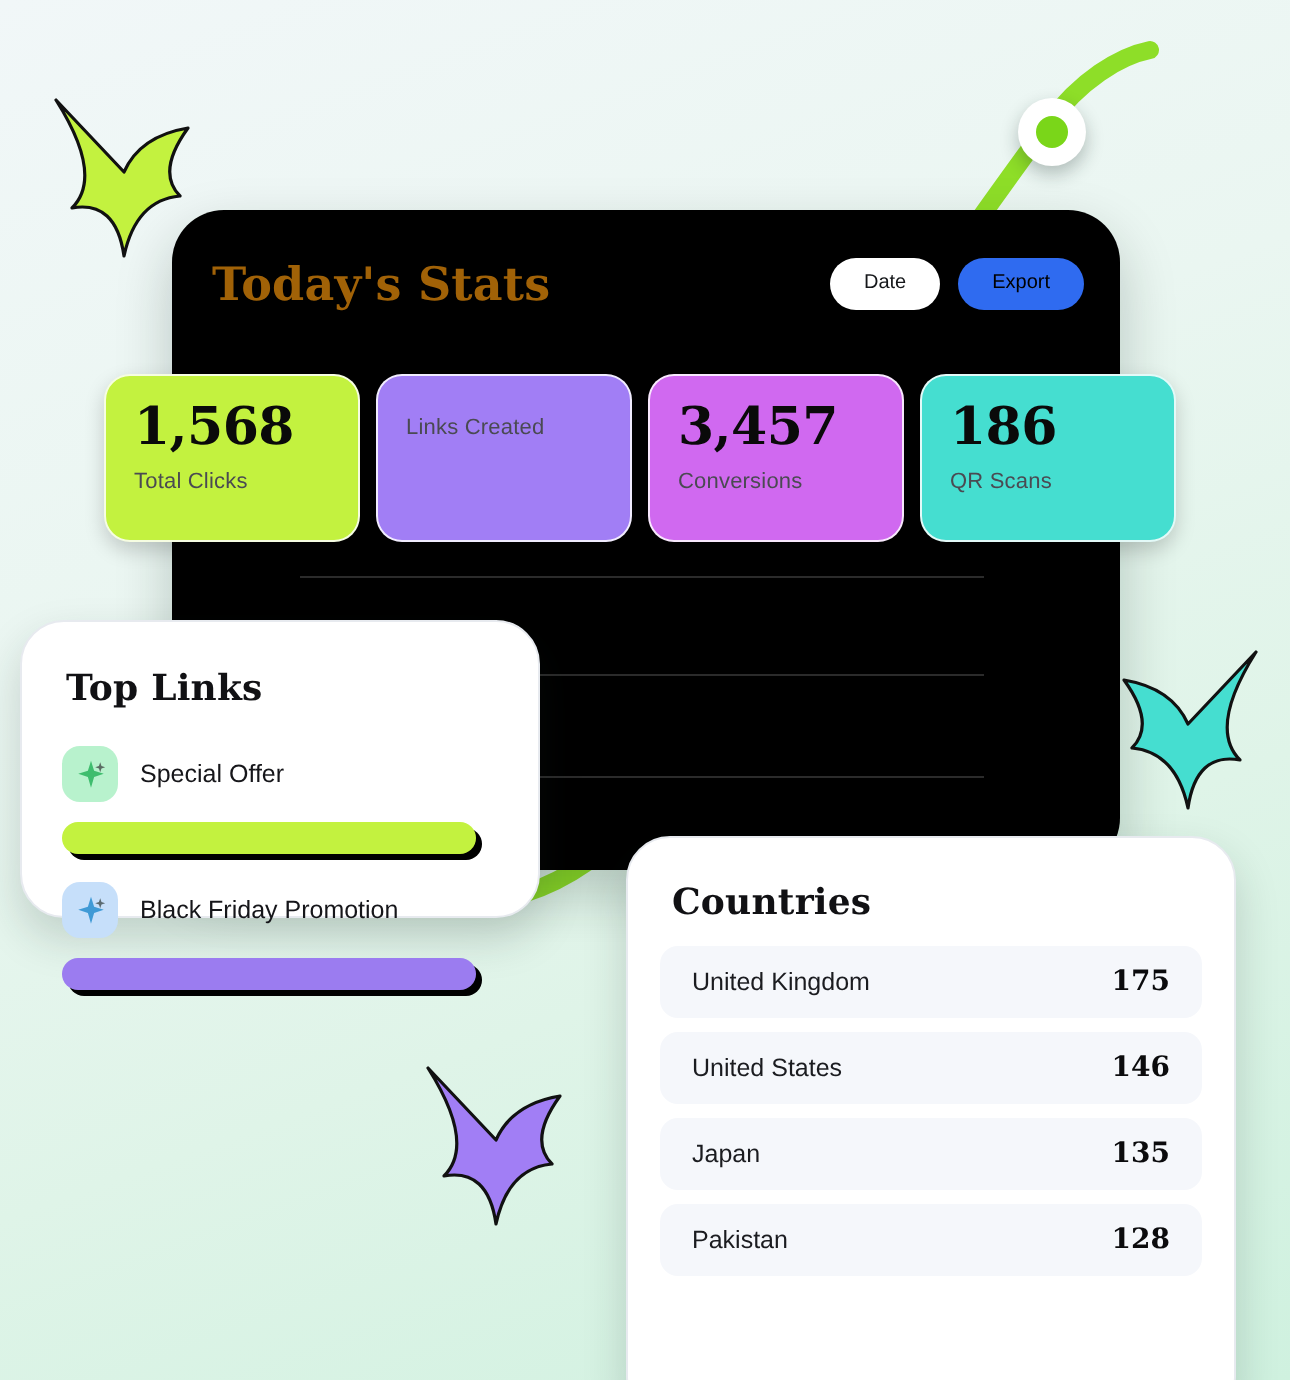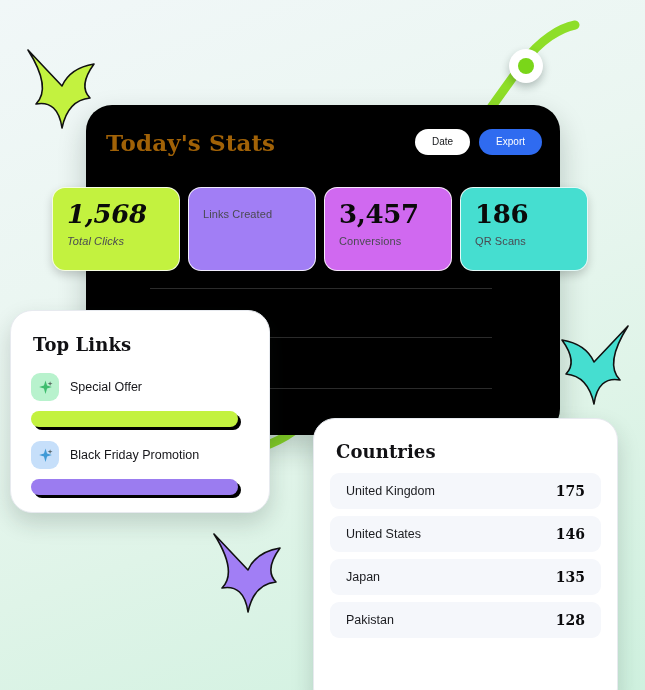--- a/index.html
+++ b/index.html
@@ -45,21 +45,21 @@
   .pill-btn {
     border: none;
     border-radius: 999px;
     font-family: "Liberation Sans", sans-serif;
     font-size: 10px;
     padding: 8px 17px;
     cursor: pointer;
     line-height: 1;
   }
   #date-btn { background: #ffffff; color: #15171a; }
-  #export-btn { background: #2f6bf0; color: #ffffff; }
+  #export-btn { background: #2f6bf0; color: #000000; }
 
   
   .gridline {
     position: absolute;
     left: 64px; right: 68px;
     height: 1px;
     background: rgba(255,255,255,0.17);
   }
 
   
@@ -116,21 +116,21 @@
     border-radius: 22px;
     border: 1.5px solid #e7eaef;
     box-shadow: 0 10px 22px rgba(25,45,40,0.18);
   }
   .card-title {
     font-family: "DejaVu Serif", "Liberation Serif", serif;
     font-size: 18px; font-weight: 700; color: #111114;
     letter-spacing: 0.1px;
   }
 
-  #top-links-card { left: 10px; top: 310px; width: 260px; height: 203px; z-index: 10; }
+  #top-links-card { left: 10px; top: 310px; width: 260px; height: 149px; z-index: 10; }
   #top-links-card .card-title { position: absolute; left: 22px; top: 23px; }
   #links-list { position: absolute; left: 20px; right: 20px; top: 62px; }
   .link-row { margin-bottom: 13px; }
   .link-head { display: flex; align-items: center; gap: 11px; }
   .link-icon {
     width: 28px; height: 28px; border-radius: 9px;
     display: flex; align-items: center; justify-content: center;
     flex: 0 0 auto;
   }
   .link-name { font-size: 12.5px; color: #16161a; }
@@ -189,21 +189,21 @@
     <div class="gridline" style="top:183px;"></div>
     <div class="gridline" style="top:232px;"></div>
     <div class="gridline" style="top:283px;"></div>
   </div>
 
   <div id="curve-marker">
     <i></i>
   </div>
 
   <div id="stats-row">
-    <div class="stat-card" style="background:#c3f23f;font-style:italic;">
+    <div class="stat-card" style="background:#c3f23f;">
       <div class="stat-value">1,568</div>
       <div class="stat-label">Total Clicks</div>
     </div>
     <div class="stat-card" style="background:#a17ef5;">
       <div class="stat-label">Links Created</div>
     </div>
     <div class="stat-card" style="background:#d069f0;">
       <div class="stat-value">3,457</div>
       <div class="stat-label">Conversions</div>
     </div>

